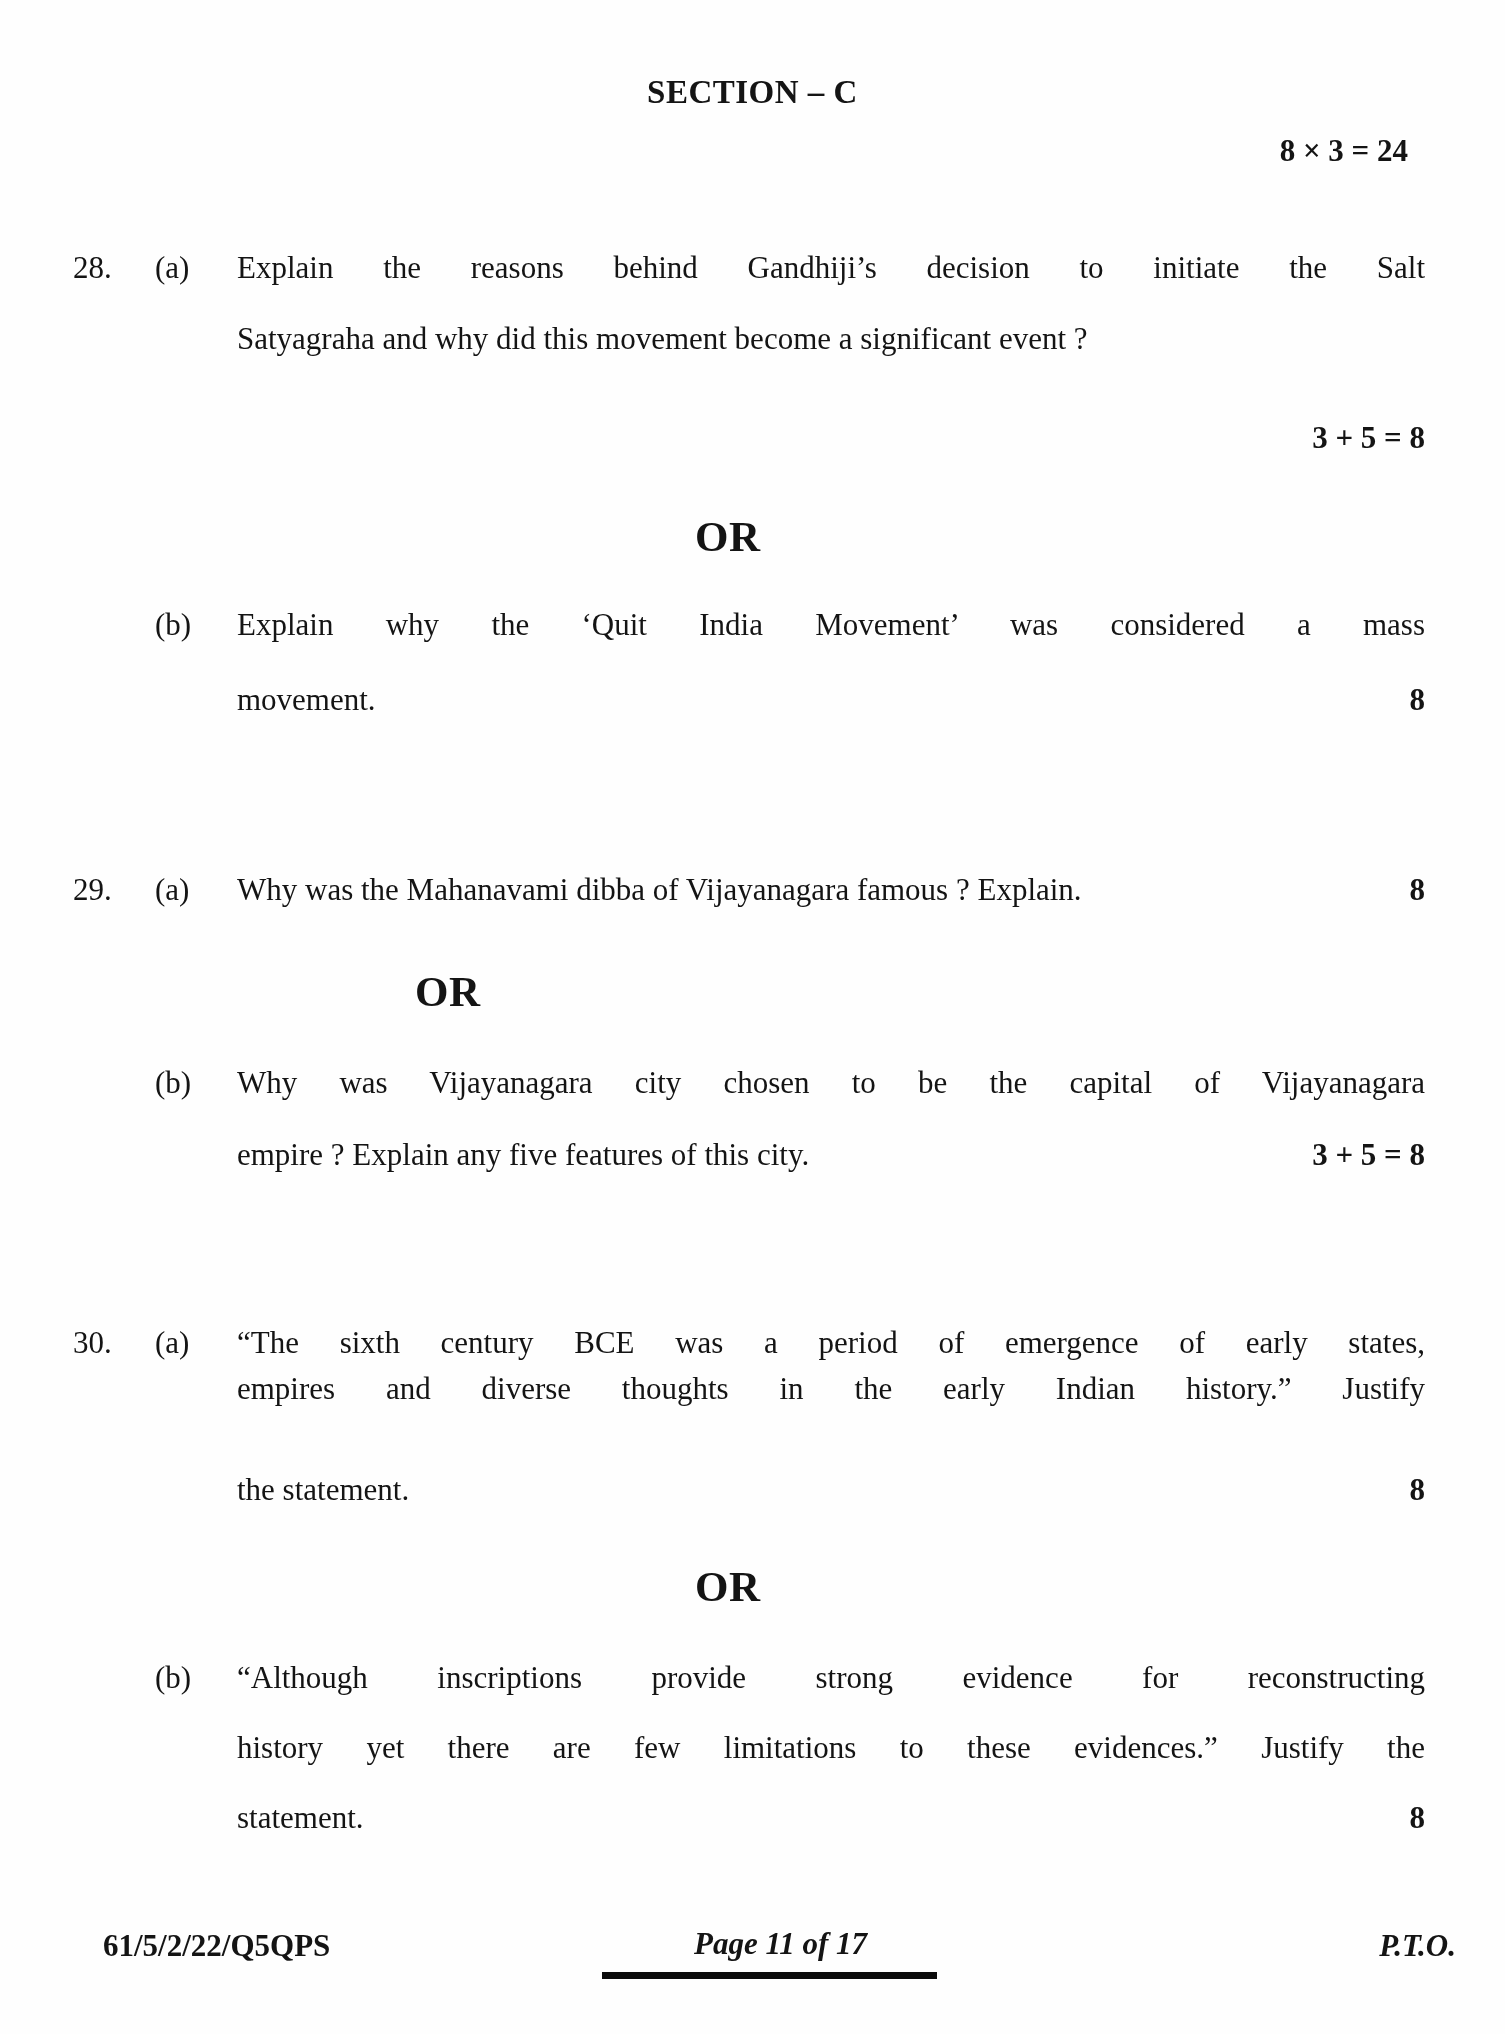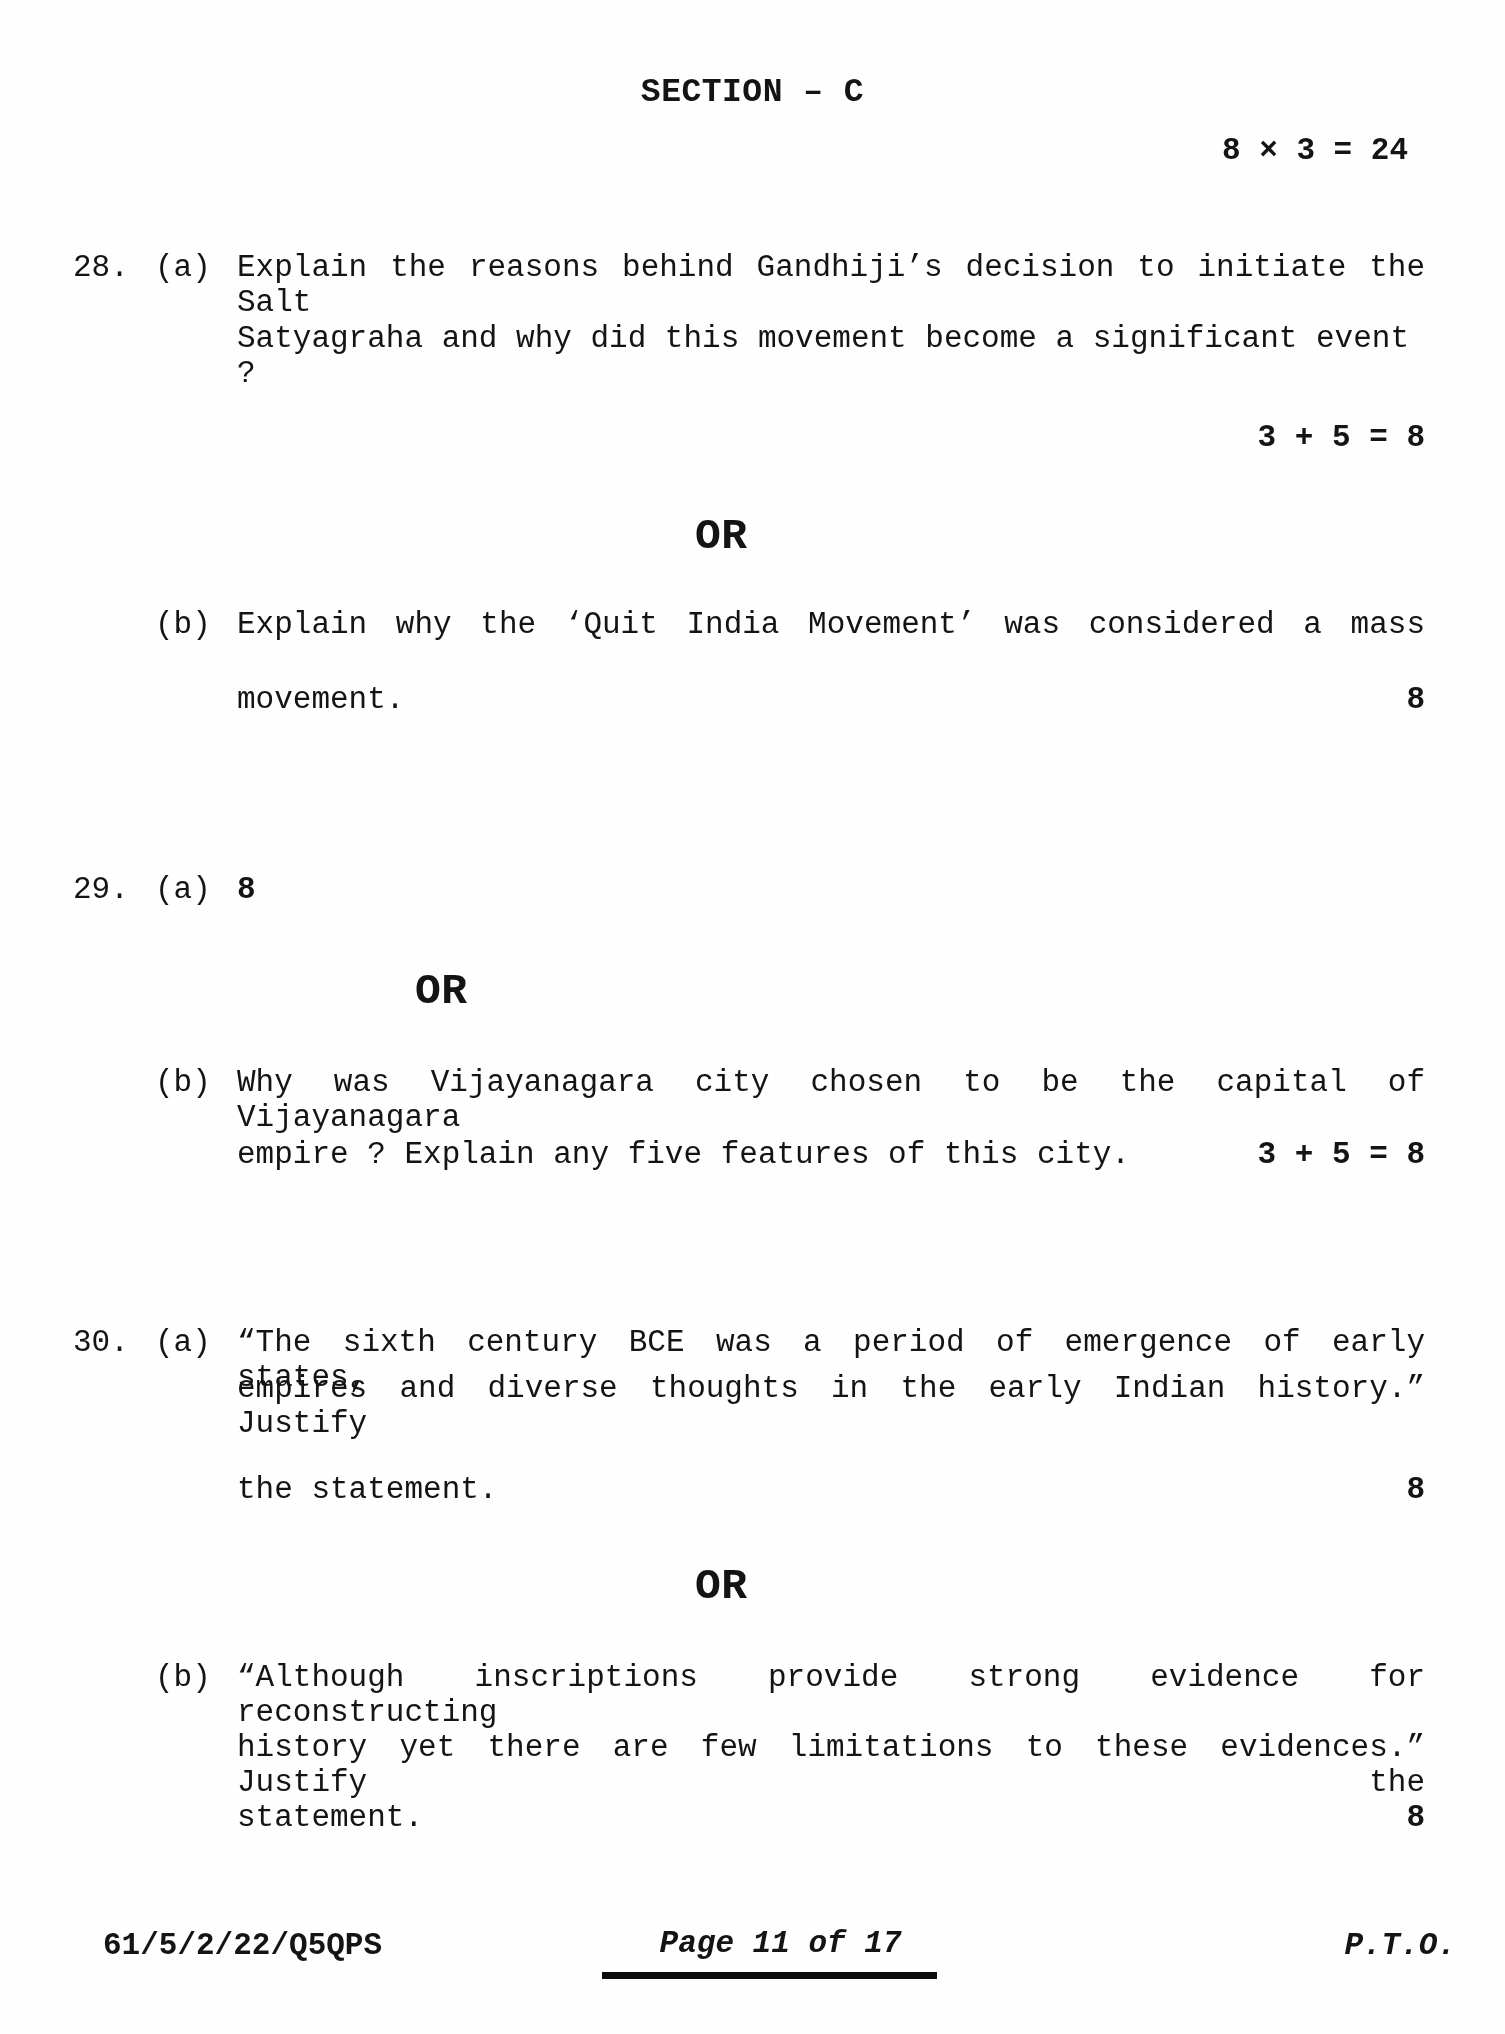--- a/index.html
+++ b/index.html
@@ -6,21 +6,21 @@
   .page {
     position: relative;
     width: 1505px;
     height: 2034px;
     background: #fefefe;
     color: #141414;
     font-family: "Liberation Serif", "DejaVu Serif", serif;
     font-size: 31px;
     overflow: hidden;
   }
-  .abs { position: absolute; font-family: Liberation Mono, monospace; }
+  .abs { position: absolute; }
   .b  { font-weight: bold; }
   .bi { font-weight: bold; font-style: italic; }
   .center { left: 0; width: 1505px; text-align: center; }
   .num { left: 73px; }
   .lbl { left: 155px; }
   .txt { left: 237px; width: 1188px; }
   .just { text-align: justify; text-align-last: justify; }
   .rowflex { display: flex; justify-content: space-between; align-items: baseline; }
   .marks { font-weight: bold; white-space: nowrap; }
   .rmarks { right: 80px; font-weight: bold; }
@@ -48,20 +48,21 @@
   <div class="abs lbl" style="top:607px">(b)</div>
   <div class="abs txt just" style="top:607px">Explain why the ‘Quit India Movement’ was considered a mass</div>
   <div class="abs txt rowflex" style="top:682px">
     <span>movement.</span>
     <span class="marks">8</span>
   </div>
 
   <div class="abs num" style="top:872px">29.</div>
   <div class="abs lbl" style="top:872px">(a)</div>
   <div class="abs txt rowflex" style="top:872px">
+    <span>Why was the Mahanavami dibba of Vijayanagara famous ? Explain.</span>
     <span class="marks">8</span>
   </div>
 
   <div class="abs or" style="top:967px; left:415px">OR</div>
 
   <div class="abs lbl" style="top:1065px">(b)</div>
   <div class="abs txt just" style="top:1065px">Why was Vijayanagara city chosen to be the capital of Vijayanagara</div>
   <div class="abs txt rowflex" style="top:1137px">
     <span>empire ? Explain any five features of this city.</span>
     <span class="marks">3 + 5 = 8</span>

